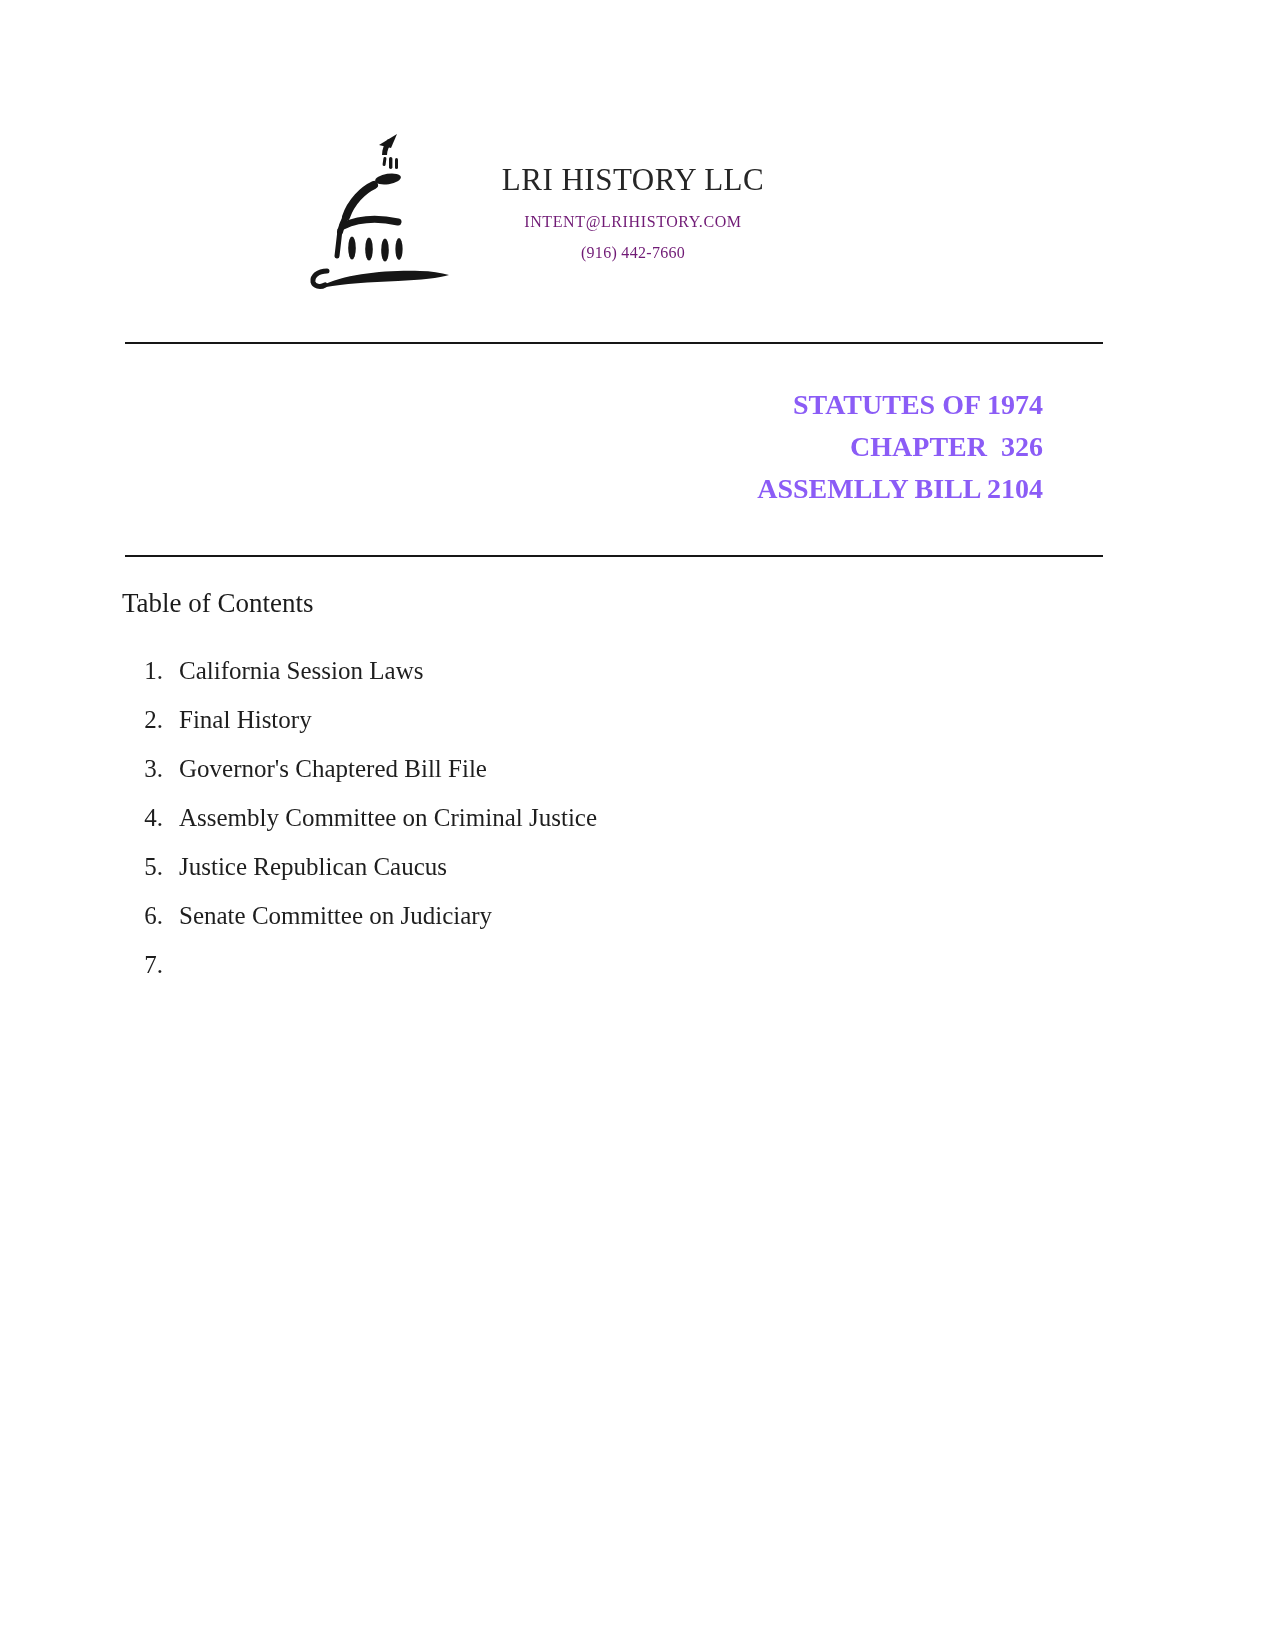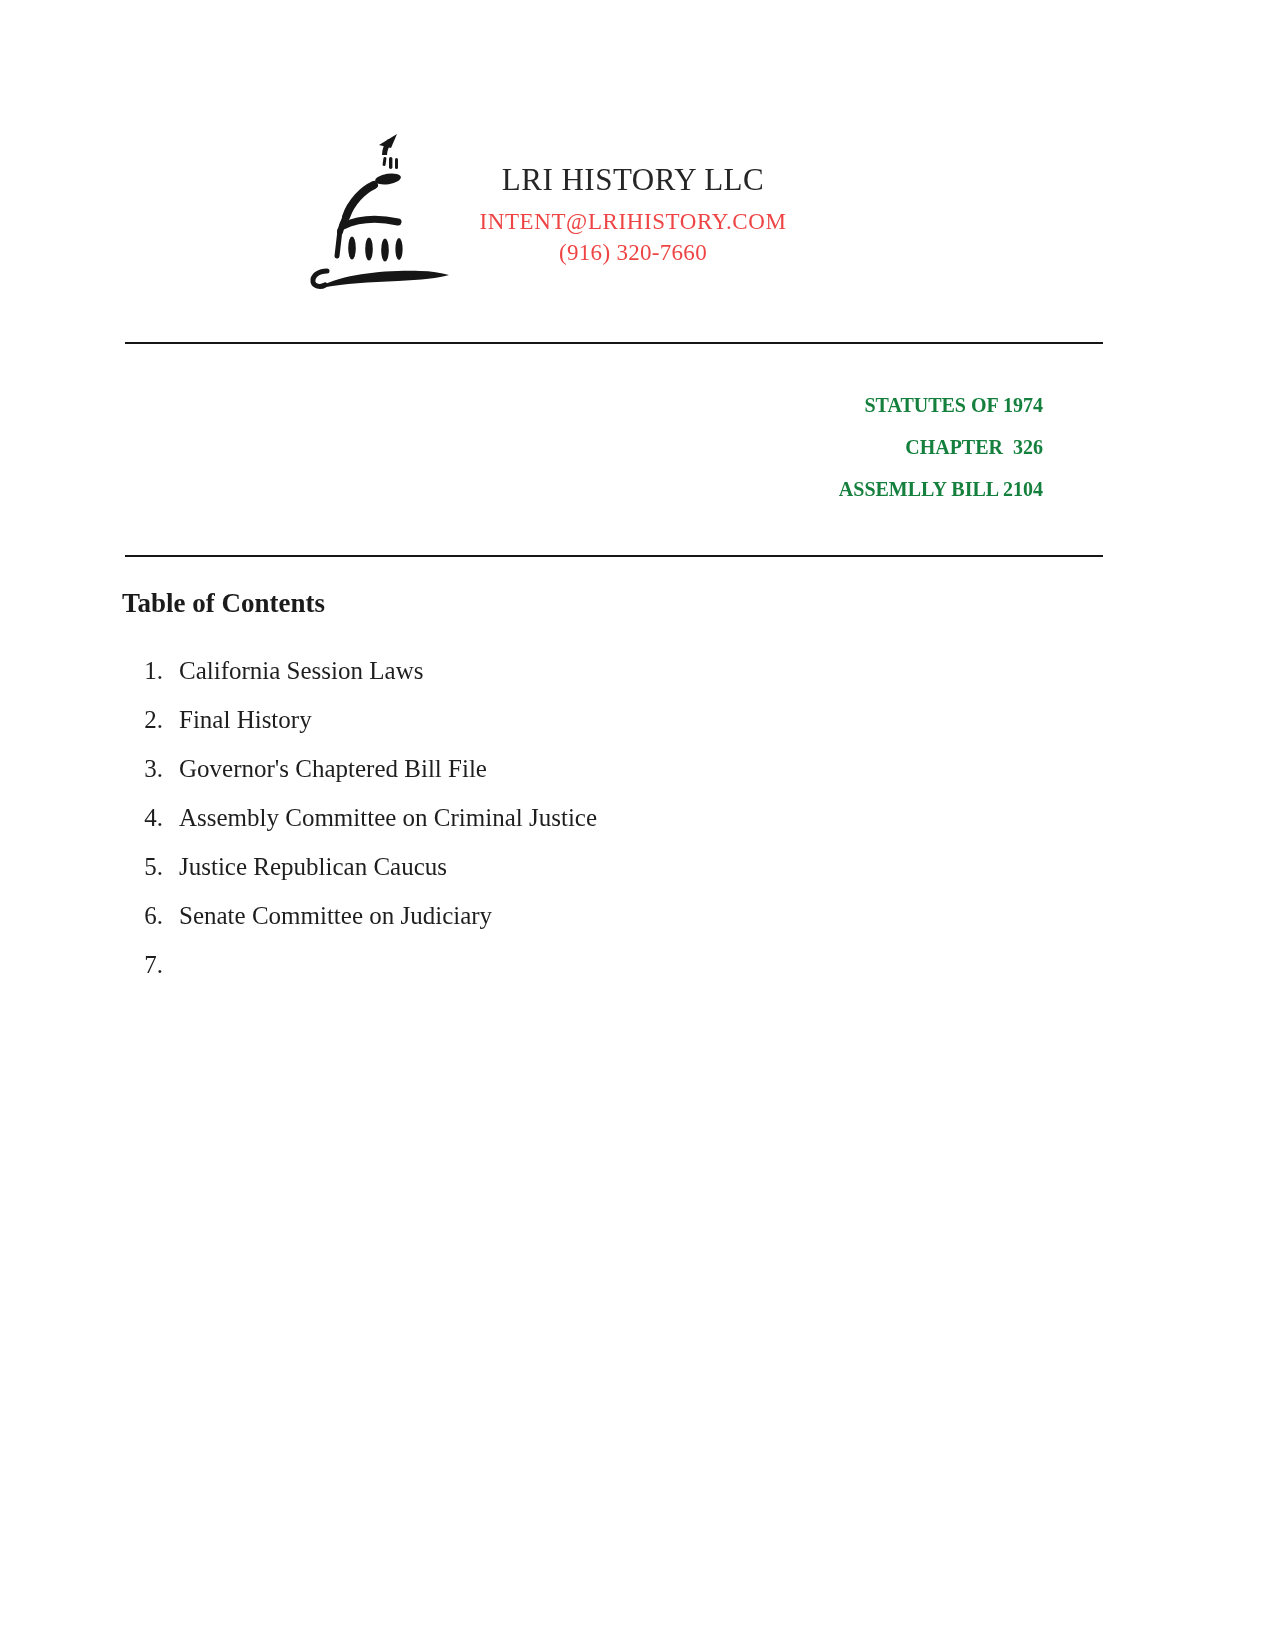--- a/index.html
+++ b/index.html
@@ -31,24 +31,24 @@
     color: #2b2b2b;
   }
   .company {
     font-size: 31px;
     line-height: 36px;
     letter-spacing: 0.5px;
     color: #262626;
   }
   .contact-block { margin-top: 8px; }
   .contact {
-    font-size: 23px;
+    font-size: 16px;
     line-height: 31px;
     letter-spacing: 0.6px;
-    color: #ef4444;
+    color: #701a75;
   }
   .phone { letter-spacing: 0.3px; }
 
   
   .rule {
     position: absolute;
     left: 125px;
     width: 978px;
     height: 0;
     border: none;
@@ -58,35 +58,35 @@
   .rule-top { top: 342px; }
   .rule-bottom { top: 555px; }
 
   
   .statutes {
     position: absolute;
     top: 384px;
     right: 233px;
     text-align: right;
     font-weight: bold;
-    font-size: 20px;
+    font-size: 28px;
     line-height: 42px;
-    color: #15803d;
+    color: #8b5cf6;
   }
   .statute-line { white-space: pre; }
 
   
   .toc-heading {
     position: absolute;
     left: 122px;
     top: 586px;
     margin: 0;
     font-size: 27px;
     line-height: 34px;
-    font-weight: bold;
+    font-weight: normal;
     color: #1b1b1b;
   }
   .toc-list {
     position: absolute;
     left: 140px;
     top: 646px;
     margin: 0;
     padding: 0;
     list-style: none;
   }
@@ -142,21 +142,21 @@
 
           <path d="M27 147 C18 147 12 152 13 158 C14 162 20 164 25 161" stroke-width="5"></path>
         </g>
       </svg>
     </div>
 
     <div class="head-text">
       <div class="company">LRI HISTORY LLC</div>
       <div class="contact-block">
         <div class="contact email">INTENT@LRIHISTORY.COM</div>
-        <div class="contact phone">(916) 320-7660</div>
+        <div class="contact phone">(916) 442-7660</div>
       </div>
     </div>
   </header>
 
   <hr class="rule rule-top">
   <hr class="rule rule-bottom">
 
   <section class="statutes">
     <div class="statute-line">STATUTES OF 1974</div>
     <div class="statute-line">CHAPTER  326</div>

